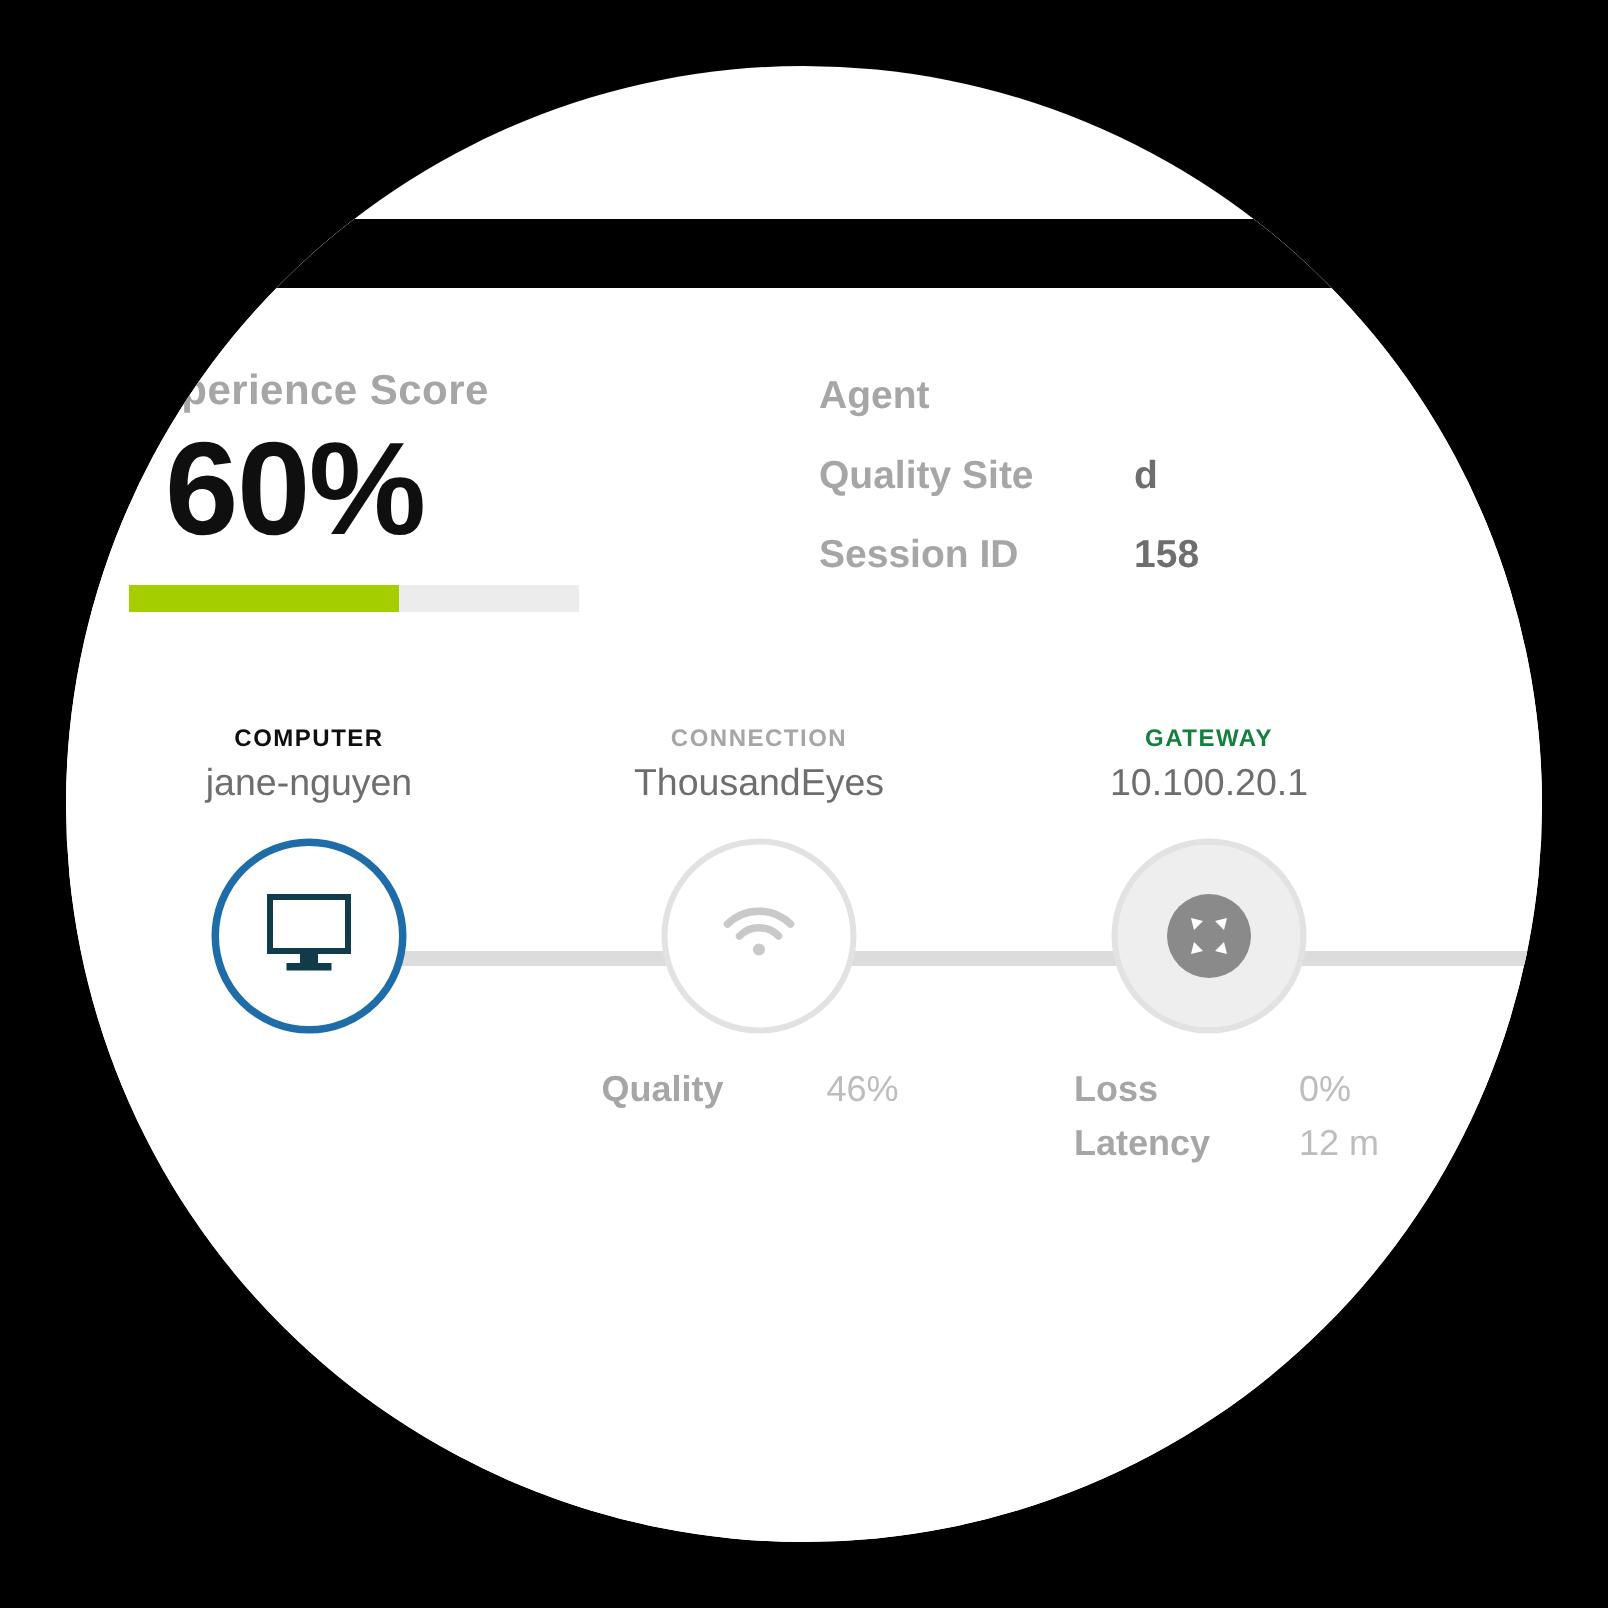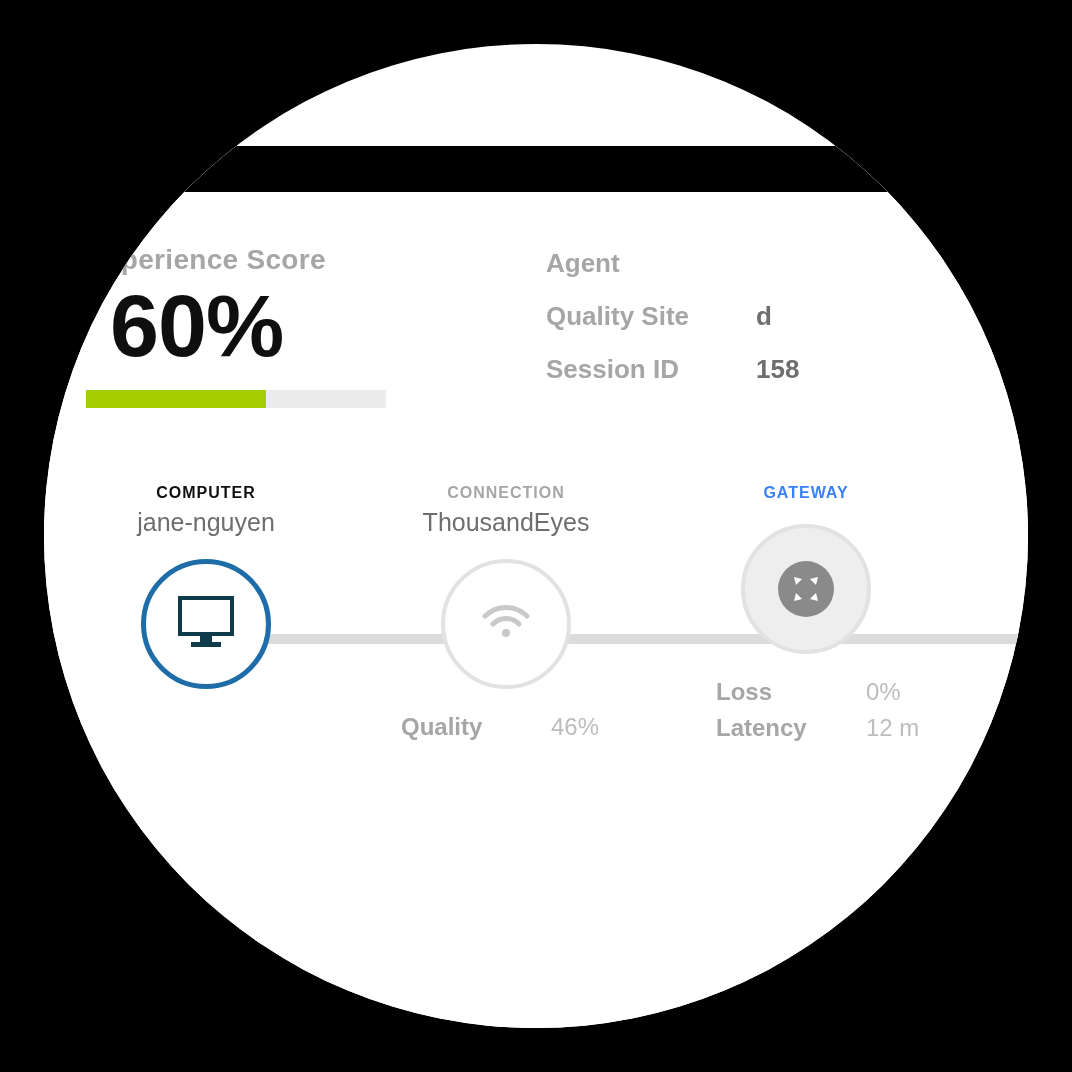--- a/index.html
+++ b/index.html
@@ -127,21 +127,21 @@
     font-size: 25px;
     font-weight: 500;
     margin-top: 6px;
     color: #6e6e6e;
   }
   .node.computer   { left: -10px; }
   .node.computer .cat { color: #0f0f0f; }
   .node.connection { left: 290px; }
   .node.connection .cat { color: #a6a6a6; }
   .node.gateway    { left: 590px; }
-  .node.gateway .cat { color: #3b82f6; }
+  .node.gateway .cat { color: #15803d; }
 
   .bubble {
     position: relative;
     z-index: 1;
     width: 130px;
     height: 130px;
     border-radius: 50%;
     margin: 22px auto 0 auto;
     background: #fff;
     display: flex;
@@ -252,20 +252,21 @@
             <div class="stats">
               <div class="row">
                 <span class="k">Quality</span>
                 <span class="v">46%</span>
               </div>
             </div>
           </div>
 
           <div class="node gateway">
             <div class="cat">GATEWAY</div>
+            <div class="sub">10.100.20.1</div>
             <div class="bubble">
               <div class="gw-inner">
                 <svg class="arrows-svg" viewBox="0 0 32 32">
                   <g fill="#fff">
                     <polygon points="4,4 12,6 6,12"></polygon>
                     <polygon points="28,4 26,12 20,6"></polygon>
                     <polygon points="4,28 6,20 12,26"></polygon>
                     <polygon points="28,28 20,26 26,20"></polygon>
                   </g>
                 </svg>

